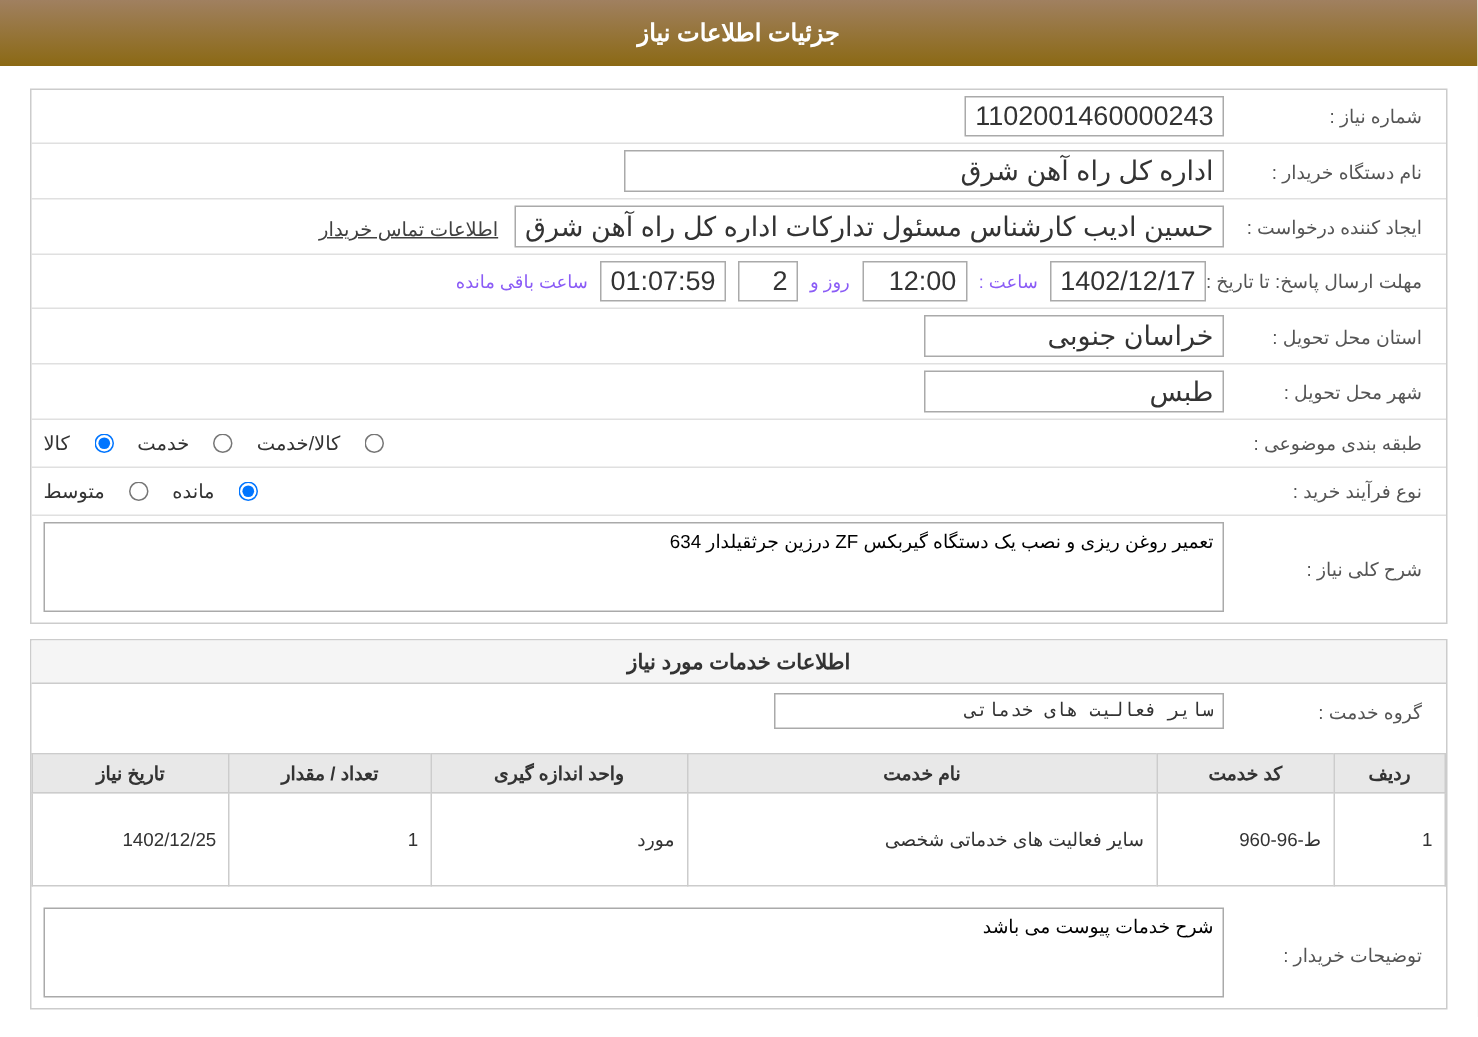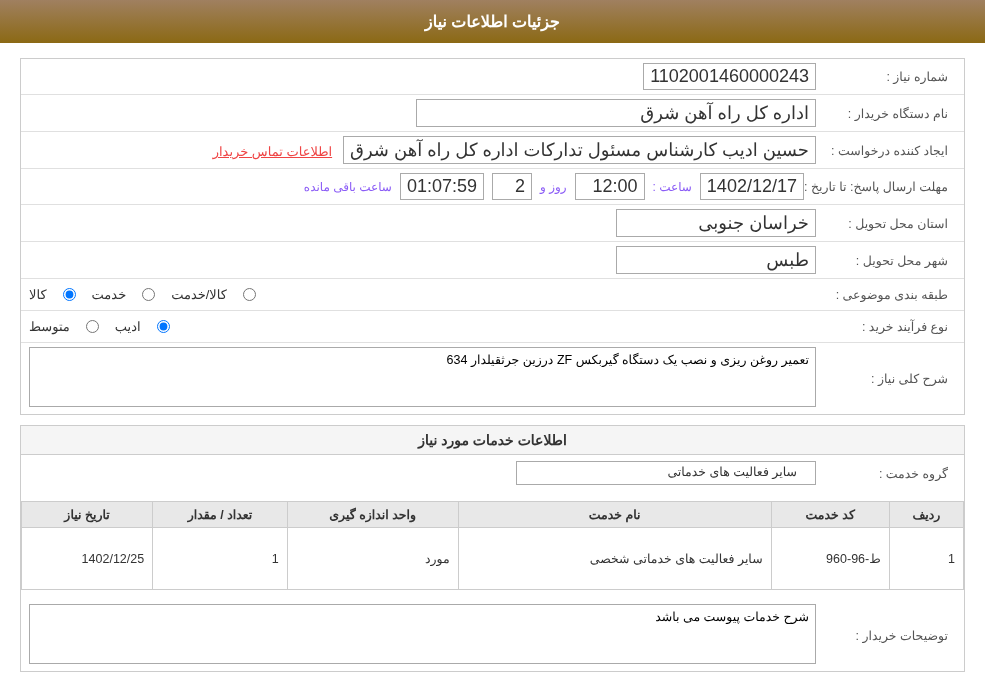--- a/index.html
+++ b/index.html
@@ -65,21 +65,21 @@
       font-family: Liberation Sans, sans-serif;
       font-size: 18px;
     }
     .input-wide {
       min-width: 400px;
     }
     .input-narrow {
       min-width: 120px;
     }
     .blue-link {
-      color: #ef4444;
+      color: #404040;
       text-decoration: underline;
       cursor: pointer;
     }
     .date-time-row {
       display: flex;
       align-items: center;
       gap: 8px;
       flex-wrap: wrap;
     }
     .date-time-row .input-box {
@@ -179,25 +179,25 @@
       color: #333;
     }
     .group-service-row {
       display: flex;
       align-items: center;
       padding: 6px 8px;
     }
     .inline-box {
       border: 1px solid #aaa;
       background: #fff;
-      padding: 2px 18px;
+      padding: 2px 6px;
       min-height: 24px;
       display: inline-block;
       text-align: right;
-      font-family: Liberation Sans, sans-serif;
+      font-family: Liberation Mono, monospace;
       font-size: 12.5px;
     }
   </style>
 </head>
 <body>
 
 <div class="page-container">
 
   <div class="header-bar">
     <span>جزئیات اطلاعات نیاز</span>
@@ -282,21 +282,21 @@
       <div class="form-row">
         <span class="label-cell">نوع فرآیند خرید :</span>
         <div class="value-cell">
           <div class="process-row">
             <div class="radio-item">
               <input type="radio" name="noe_farayand" style="">
               <span>متوسط</span>
             </div>
             <div class="radio-item">
               <input type="radio" name="noe_farayand" checked="" style="">
-              <span>ادیب</span>
+              <span>مانده</span>
             </div>
           </div>
         </div>
       </div>
 
       <div class="form-row">
         <span class="label-cell">شرح کلی نیاز :</span>
         <div class="value-cell">
           <textarea class="textarea-box" rows="2" style="min-width: 550px;">تعمیر روغن ریزی و نصب یک دستگاه گیربکس ZF درزین جرثقیلدار 634</textarea>
         </div>

